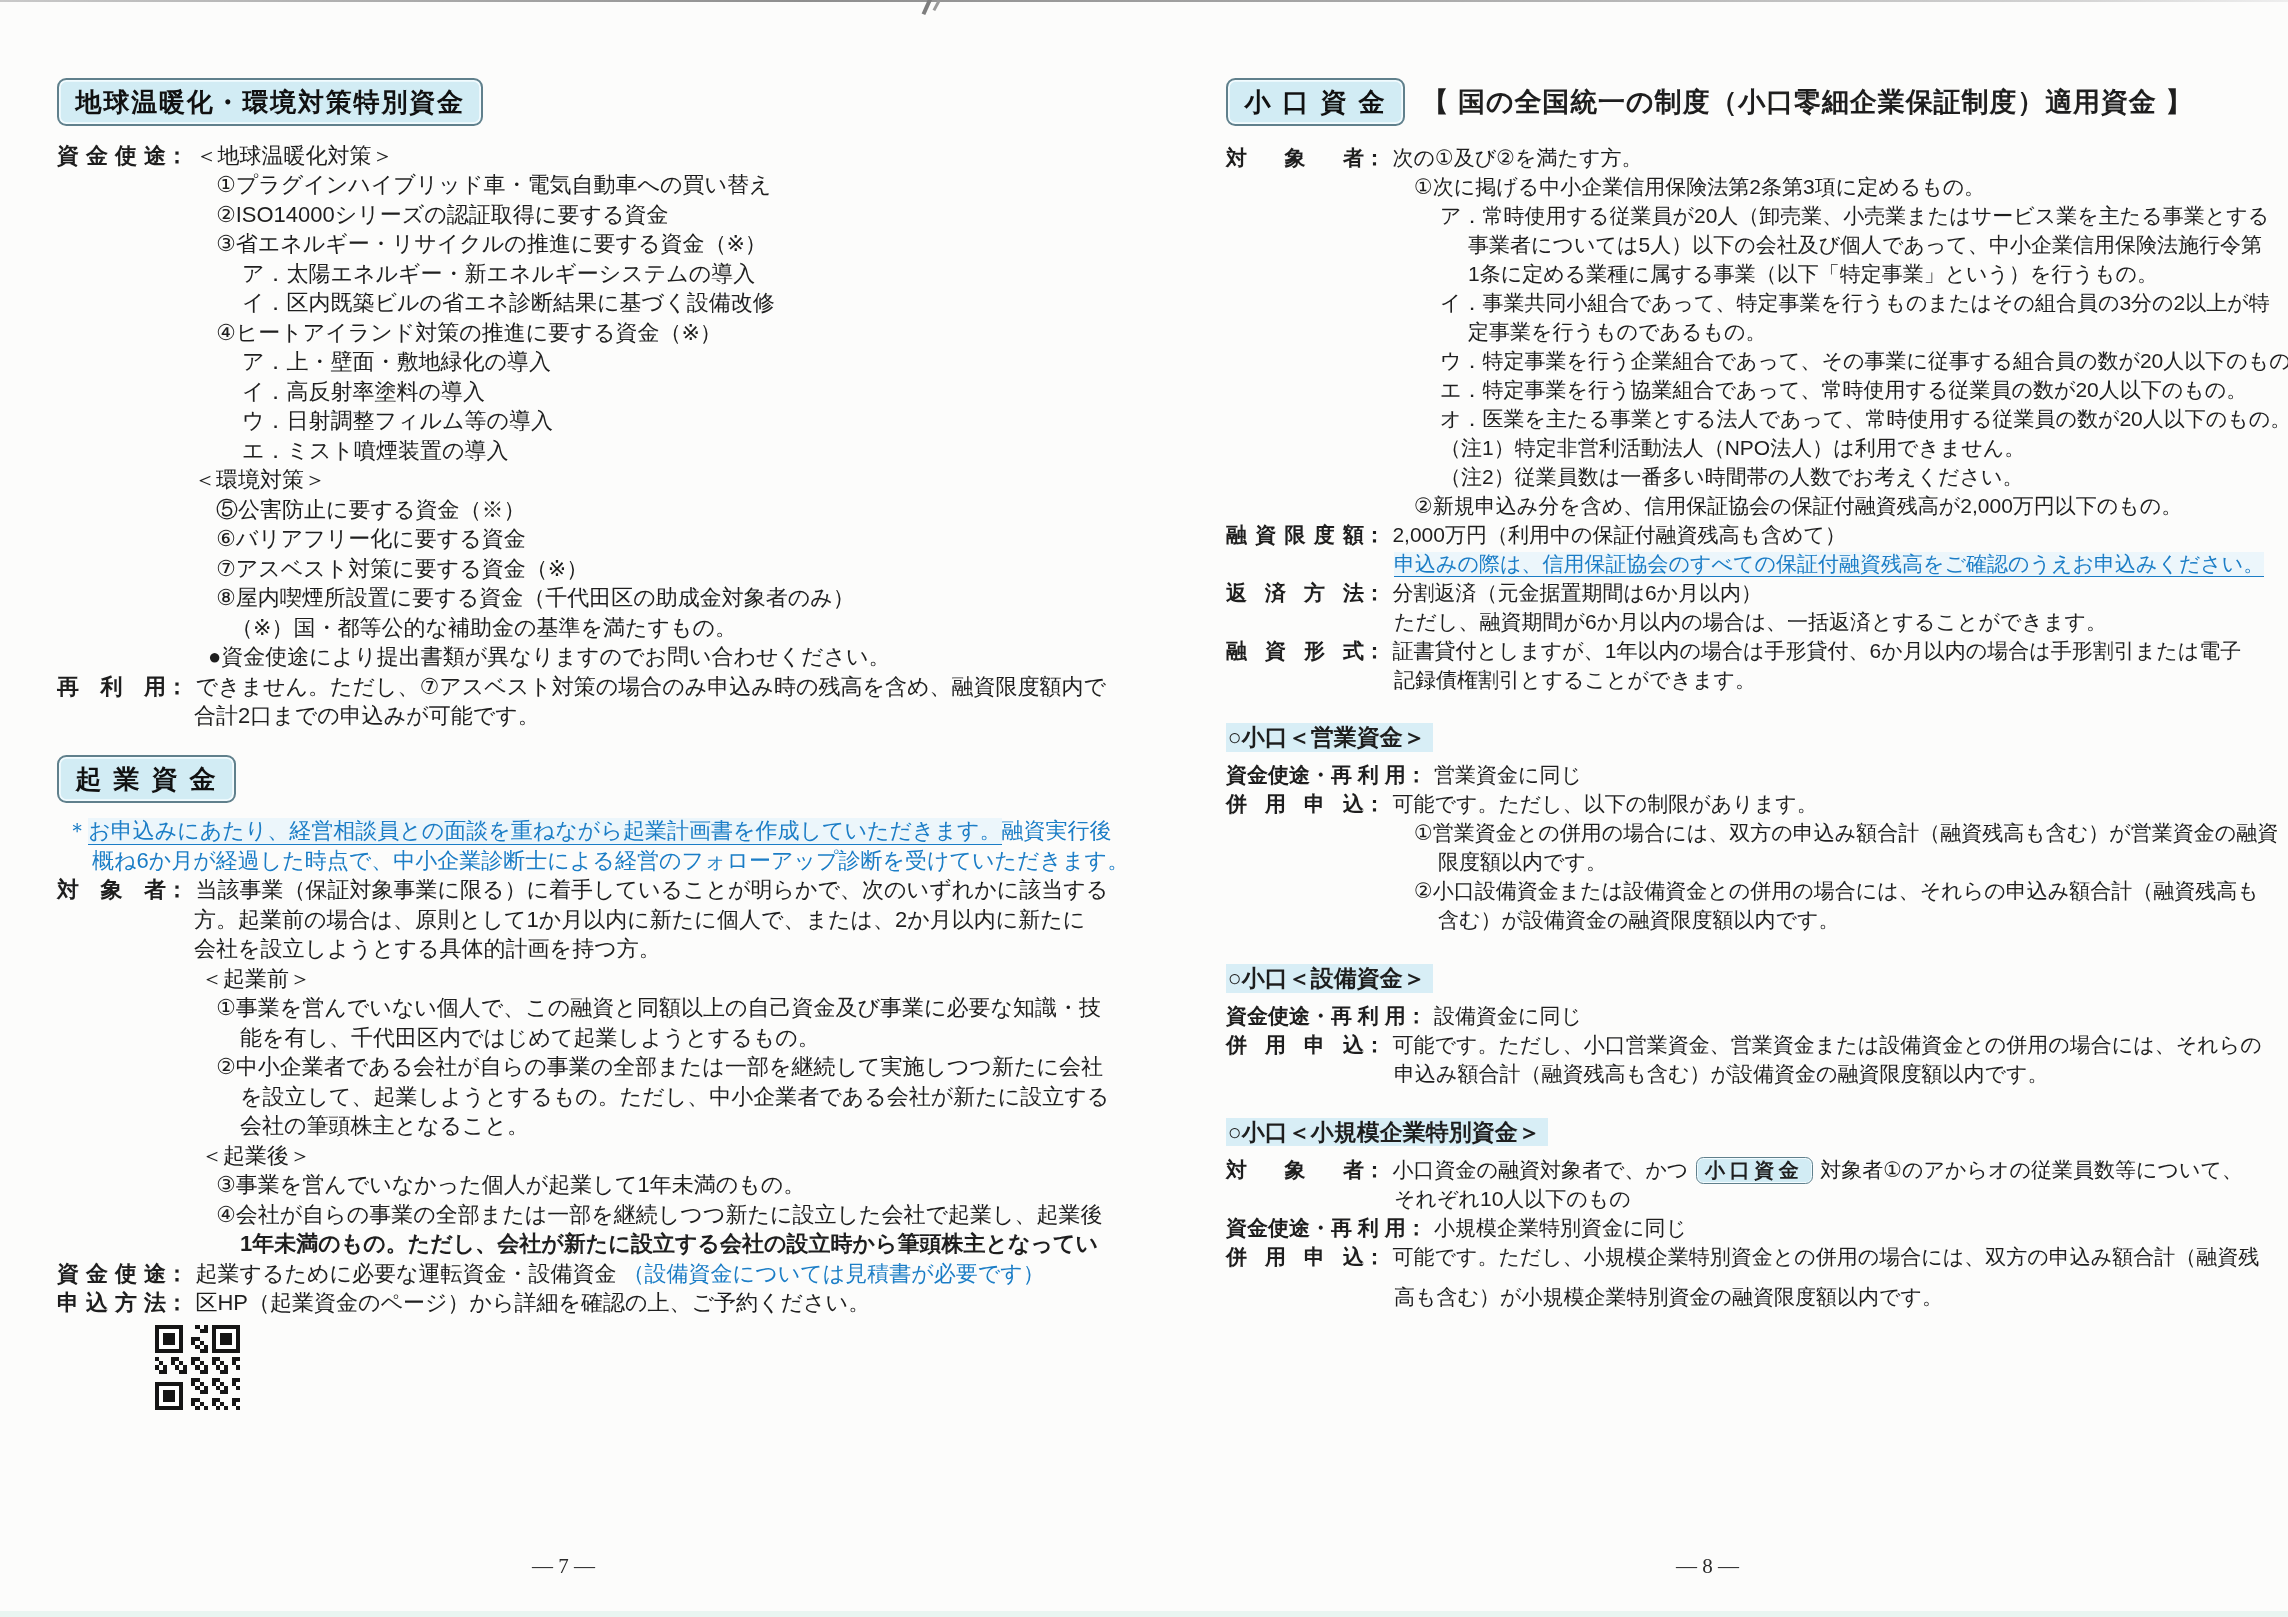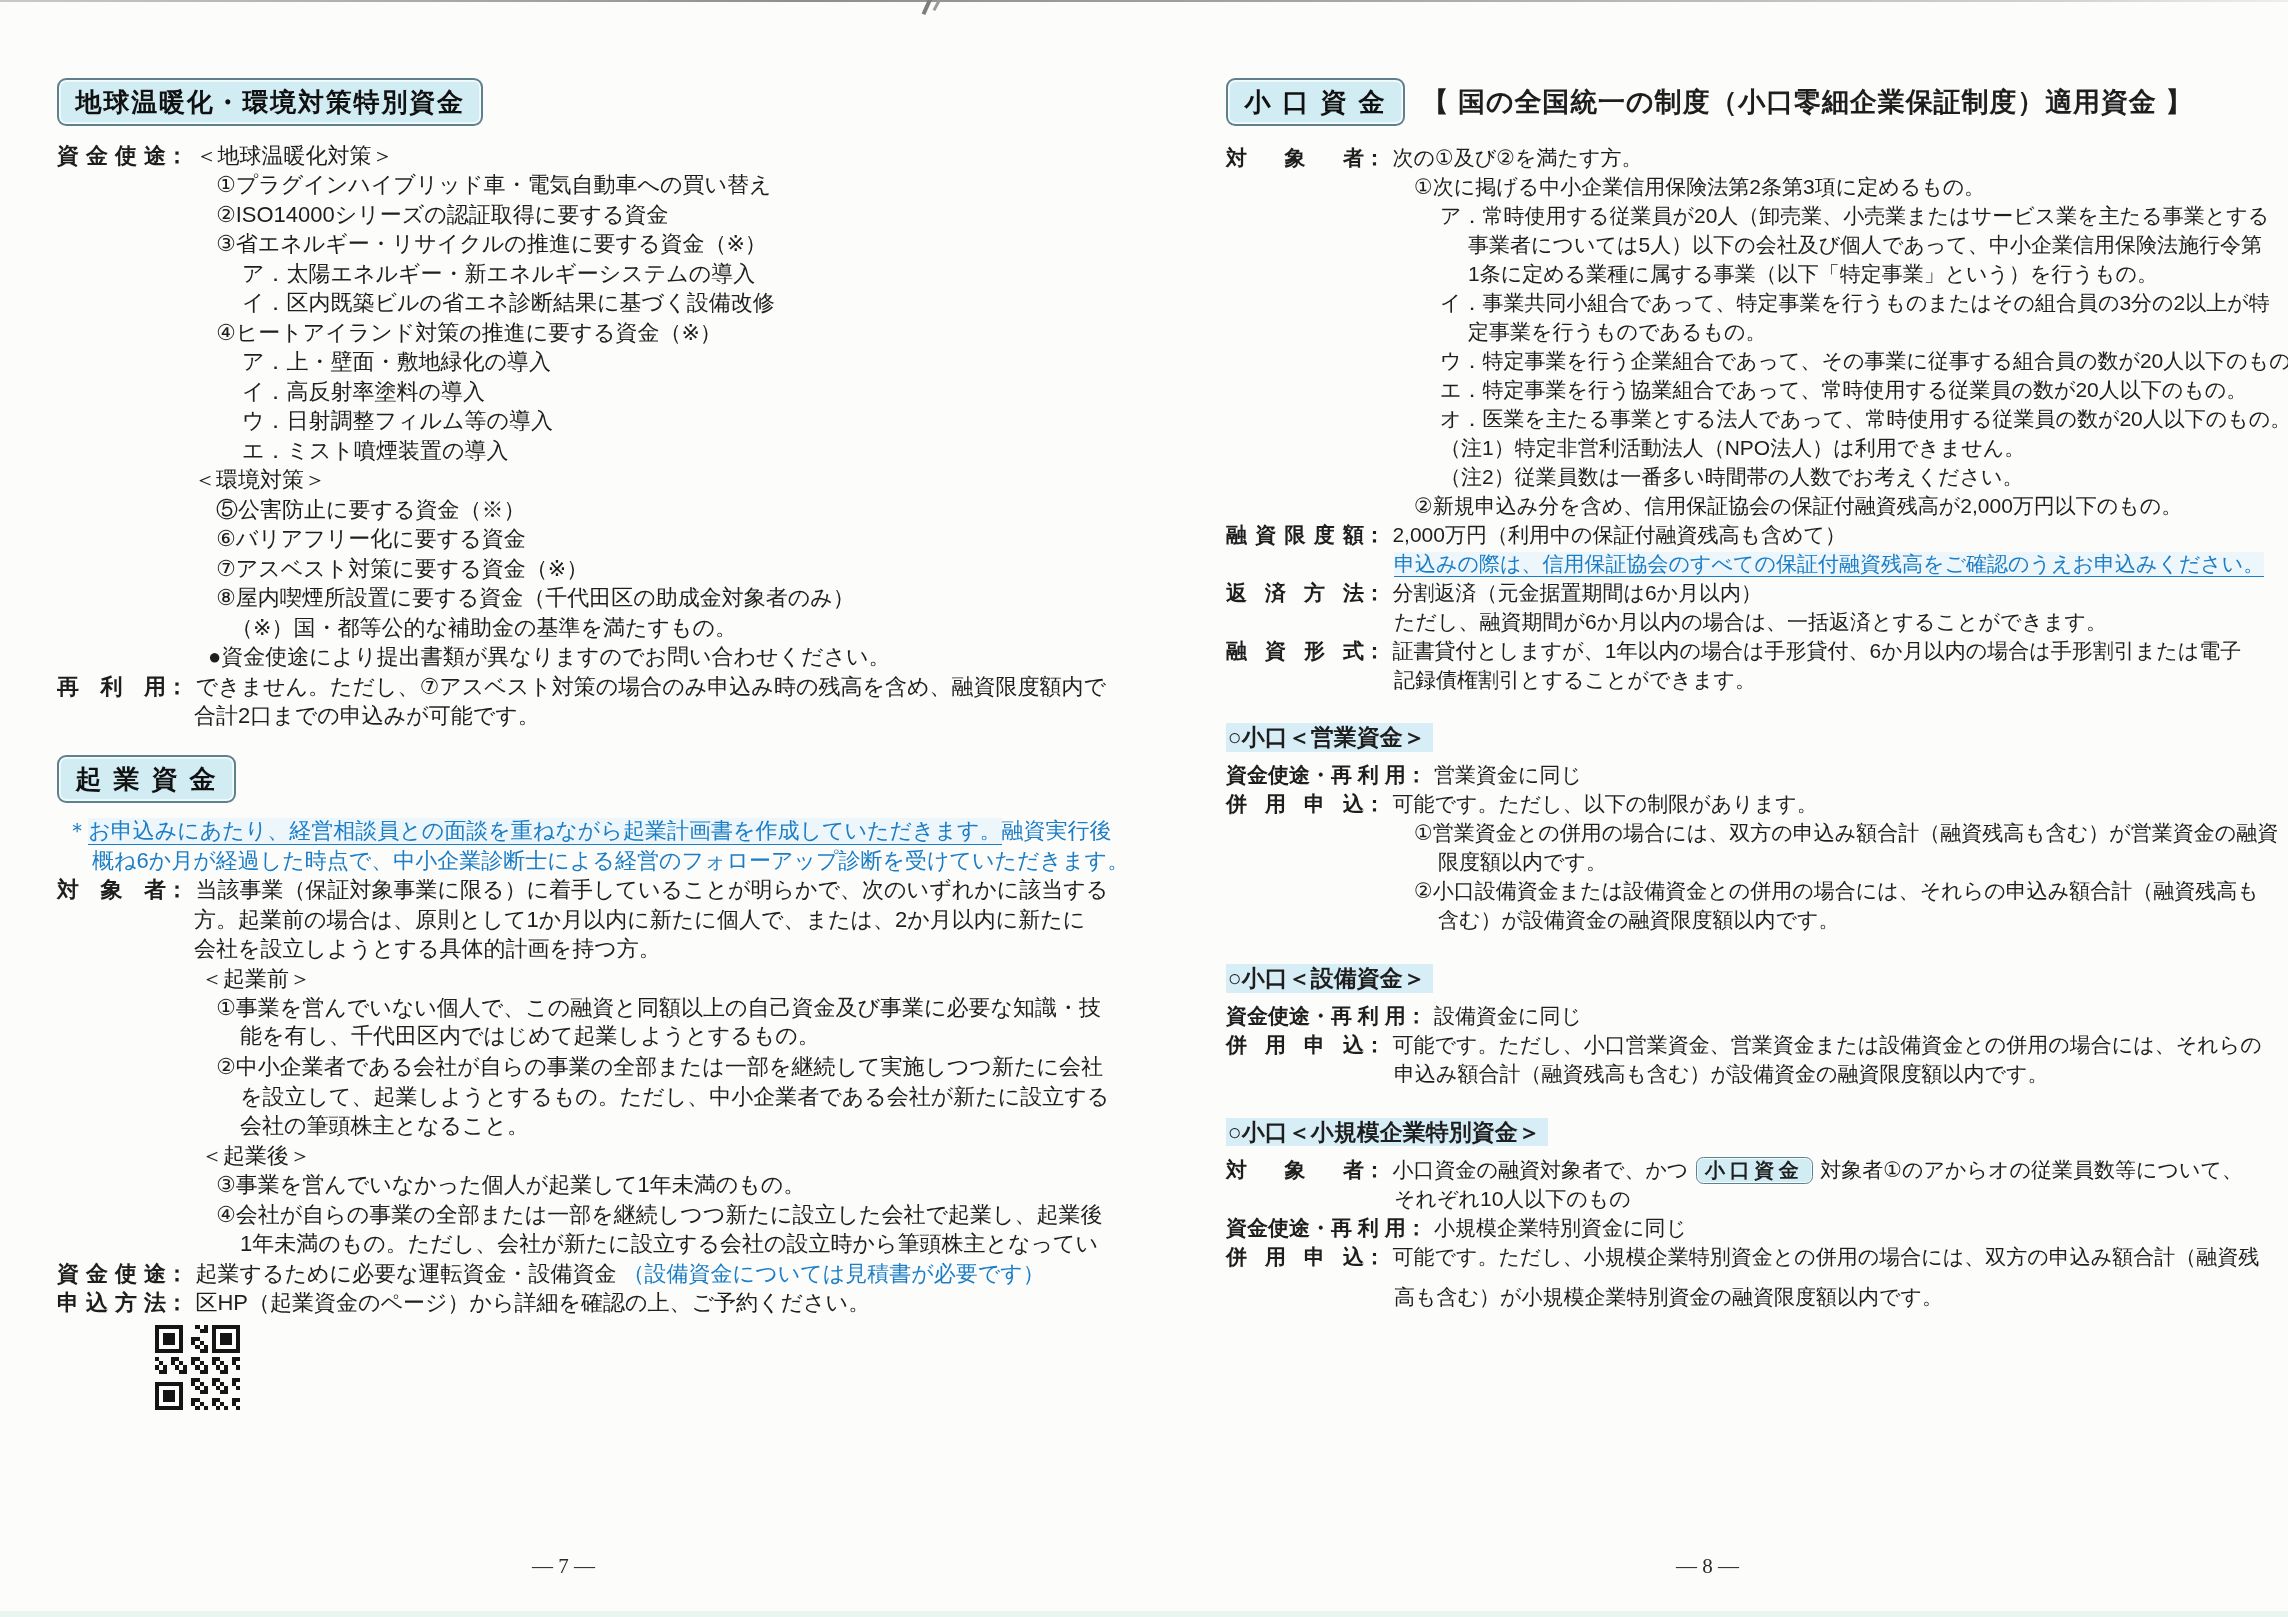--- a/index.html
+++ b/index.html
@@ -80,28 +80,28 @@
         <div class="hboxwrap" style="margin-top: 24px; margin-bottom: 13px;">
           <span class="hbox sp">起業資金</span>
         </div>
         <div class="ln" style="padding-left: 9.2px;"><span class="blue">＊</span><span class="blueu">お申込みにあたり、経営相談員との面談を重ねながら起業計画書を作成していただきます。</span><span class="blue">融資実行後</span></div>
         <div class="ln" style="padding-left: 35px;"><span class="blue">概ね6か月が経過した時点で、中小企業診断士による経営のフォローアップ診断を受けていただきます。</span></div>
         <div class="ln"><span class="lbl" style="width: 109px;">対象者</span><span class="cl">：</span><span>当該事業（保証対象事業に限る）に着手していることが明らかで、次のいずれかに該当する</span></div>
         <div class="ln" style="padding-left: 137px;"><span>方。起業前の場合は、原則として1か月以内に新たに個人で、または、2か月以内に新たに</span></div>
         <div class="ln" style="padding-left: 137px;"><span>会社を設立しようとする具体的計画を持つ方。</span></div>
         <div class="ln" style="padding-left: 144px;"><span>＜起業前＞</span></div>
         <div class="ln" style="padding-left: 159px;"><span>①事業を営んでいない個人で、この融資と同額以上の自己資金及び事業に必要な知識・技</span></div>
-        <div class="ln" style="padding-left: 183px; font-family: Liberation Mono, monospace;"><span>能を有し、千代田区内ではじめて起業しようとするもの。</span></div>
+        <div class="ln" style="padding-left: 183px;"><span>能を有し、千代田区内ではじめて起業しようとするもの。</span></div>
         <div class="ln" style="padding-left: 159px;"><span>②中小企業者である会社が自らの事業の全部または一部を継続して実施しつつ新たに会社</span></div>
         <div class="ln" style="padding-left: 183px;"><span>を設立して、起業しようとするもの。ただし、中小企業者である会社が新たに設立する</span></div>
         <div class="ln" style="padding-left: 183px;"><span>会社の筆頭株主となること。</span></div>
         <div class="ln" style="padding-left: 144px;"><span>＜起業後＞</span></div>
         <div class="ln" style="padding-left: 159px;"><span>③事業を営んでいなかった個人が起業して1年未満のもの。</span></div>
         <div class="ln" style="padding-left: 159px;"><span>④会社が自らの事業の全部または一部を継続しつつ新たに設立した会社で起業し、起業後</span></div>
-        <div class="ln" style="padding-left: 183px;"><span>1年未満のもの。ただし、会社が新たに設立する会社の設立時から筆頭株主となってい</span></div>
+        <div class="ln" style="padding-left: 183px; font-weight: bold;"><span>1年未満のもの。ただし、会社が新たに設立する会社の設立時から筆頭株主となってい</span></div>
         <div class="ln"><span class="lbl" style="width: 109px;">資金使途</span><span class="cl">：</span><span>起業するために必要な運転資金・設備資金 </span><span class="blue">（設備資金については見積書が必要です）</span></div>
         <div class="ln"><span class="lbl" style="width: 109px;">申込方法</span><span class="cl">：</span><span>区HP（起業資金のページ）から詳細を確認の上、ご予約ください。</span></div>
         <div class="qrwrap" style="margin-top: 7.4px;"><svg width="85" height="85" viewBox="0 0 21 21" shape-rendering="crispEdges">
             <rect x="0" y="0" width="7" height="7" fill="#151515"></rect>
             <rect x="1" y="1" width="5" height="5" fill="#fff"></rect>
             <rect x="2" y="2" width="3" height="3" fill="#151515"></rect>
             <rect x="14" y="0" width="7" height="7" fill="#151515"></rect>
             <rect x="15" y="1" width="5" height="5" fill="#fff"></rect>
             <rect x="16" y="2" width="3" height="3" fill="#151515"></rect>
             <rect x="0" y="14" width="7" height="7" fill="#151515"></rect>

